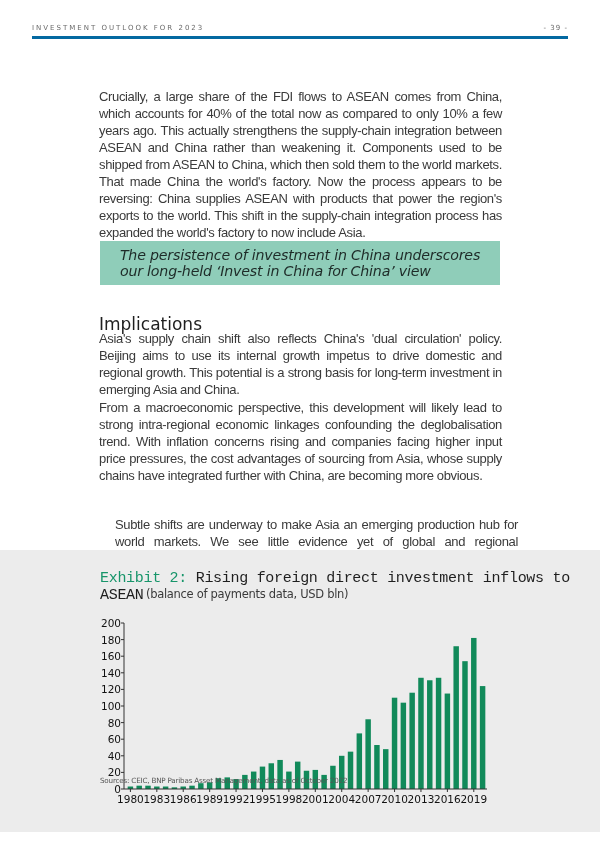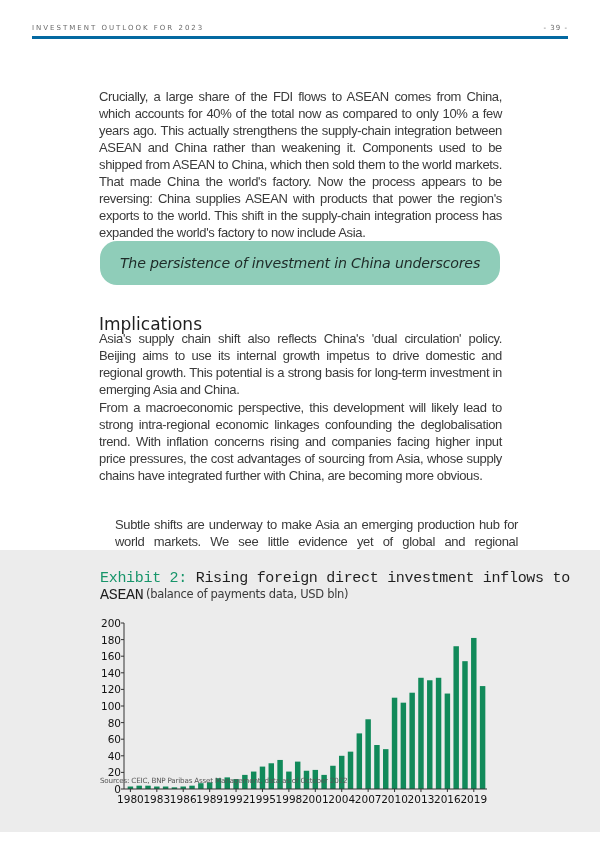--- a/index.html
+++ b/index.html
@@ -20,21 +20,21 @@
     font-size: 13px; line-height: 17px; color: #3a3a3a; text-align: justify;
     font-family: Liberation Sans, sans-serif;
     letter-spacing: -0.35px;
   }
   #p1 { top: 88px; }
   .callout {
     position: absolute; left: 100px; top: 241px; width: 400px; height: 44px;
     background: #8fcdb9;
     display: flex; align-items: center; justify-content: center; 
     font-style: italic; font-size: 14.2px; line-height: 16px; color: #1e2b28;
-    font-family: "DejaVu Sans", sans-serif; letter-spacing: -0.2px; border-radius: 17px;
+    font-family: "DejaVu Sans", sans-serif; letter-spacing: -0.2px;
   }
   .h2 {
     position: absolute; left: 99px; top: 314px; font-size: 17px; color: #1f1f1f;
     font-family: "DejaVu Sans", sans-serif;
   }
   #p2 { top: 330px; }
   #p3 { top: 399px; }
   #p4 { top: 500px; }
 
   .gray-band {
@@ -62,20 +62,21 @@
 <div class="header">
   <span class="title">INVESTMENT OUTLOOK FOR 2023</span>
   <span class="page">- 39 -</span>
 </div>
 
 <p class="body-text" id="p1" style="margin:0">Crucially, a large share of the FDI flows to ASEAN comes from China, which accounts for 40% of the total now as compared to only 10% a few years ago. This actually strengthens the supply-chain integration between ASEAN and China rather than weakening it. Components used to be shipped from ASEAN to China, which then sold them to the world markets. That made China the world's factory. Now the process appears to be reversing: China supplies ASEAN with products that power the region's exports to the world. This shift in the supply-chain integration process has expanded the world's factory to now include Asia.</p>
 
 <div class="callout">
   <div>
     <div>The persistence of investment in China underscores</div>
+    <div>our long-held ‘Invest in China for China’ view</div>
   </div>
 </div>
 
 <div class="h2">Implications</div>
 <p class="body-text" id="p2" style="margin:0">Asia's supply chain shift also reflects China's 'dual circulation' policy. Beijing aims to use its internal growth impetus to drive domestic and regional growth. This potential is a strong basis for long-term investment in emerging Asia and China.</p>
 <p class="body-text" id="p3" style="margin:0">From a macroeconomic perspective, this development will likely lead to strong intra-regional economic linkages confounding the deglobalisation trend. With inflation concerns rising and companies facing higher input price pressures, the cost advantages of sourcing from Asia, whose supply chains have integrated further with China, are becoming more obvious.</p>
 <p class="body-text" id="p4" style="margin:16px">Subtle shifts are underway to make Asia an emerging production hub for world markets. We see little evidence yet of global and regional decoupling from China. One can run, but not hide, from the Middle Kingdom.</p>
 
 <div class="gray-band"></div>
 <div class="exhibit-title">

